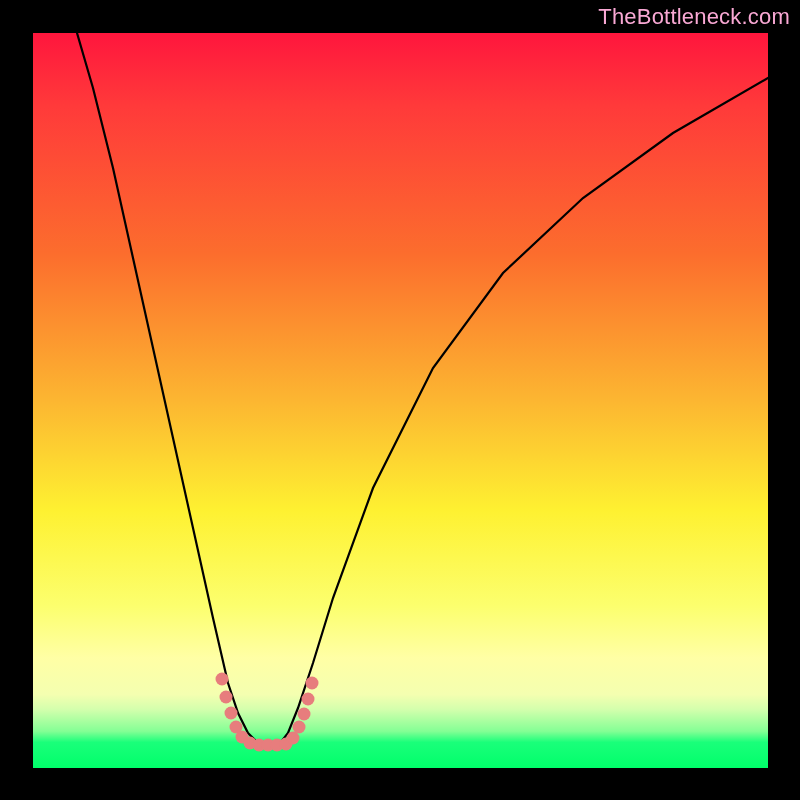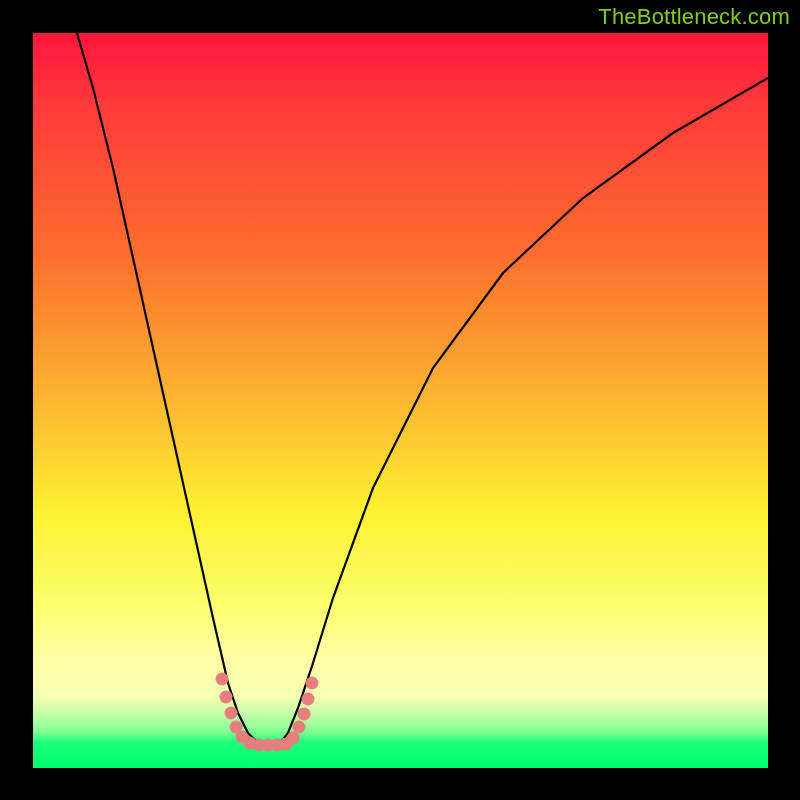--- a/index.html
+++ b/index.html
@@ -44,21 +44,21 @@
     top: 0;
     width: 735px;
     height: 735px;
   }
   .watermark {
     position: absolute;
     top: 4px;
     right: 10px;
     font-family: Arial, Helvetica, sans-serif;
     font-size: 22px;
-    color: #84cc16;
+    color: #f9a8d4;
     letter-spacing: 0.2px;
   }
 </style>
 </head>
 <body>
 
 <div class="container">
   <div class="watermark">TheBottleneck.com</div>
 
   <div class="plot-area">

